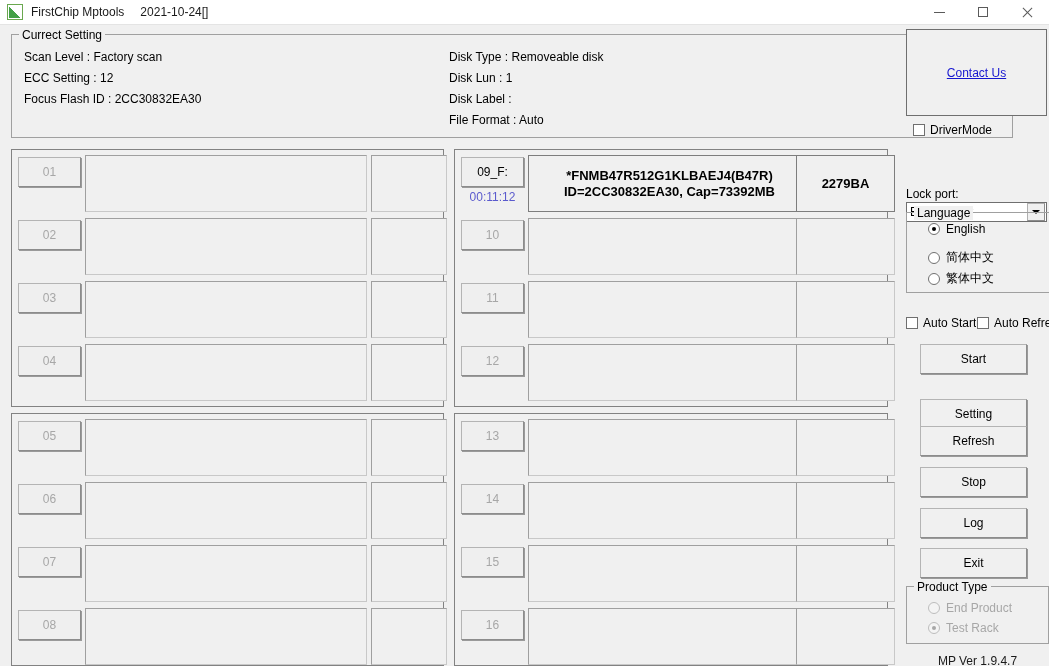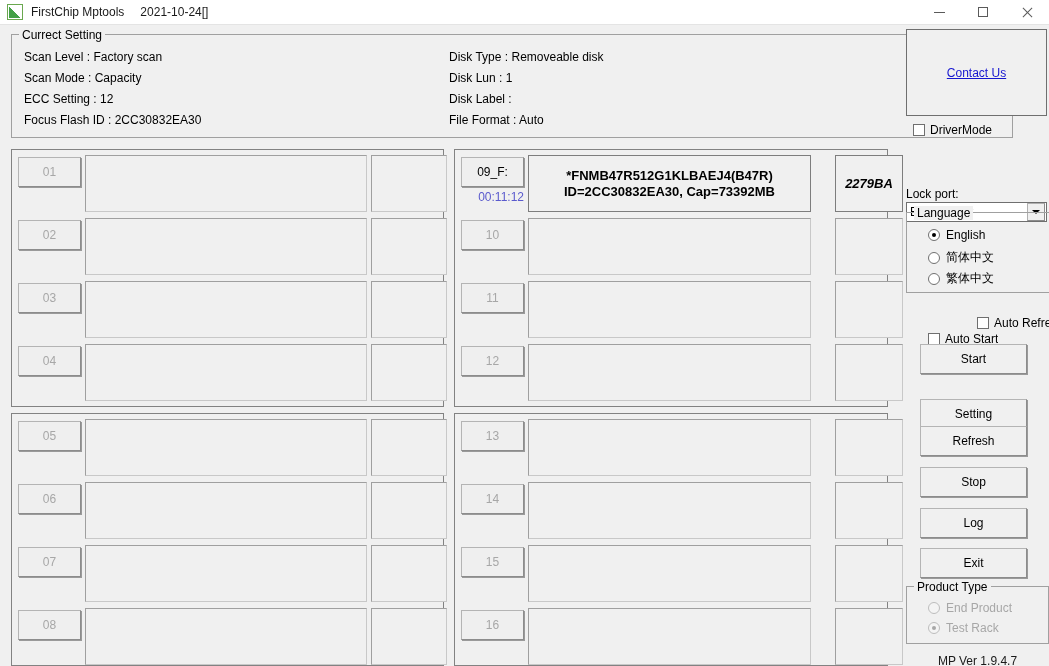--- a/index.html
+++ b/index.html
@@ -88,21 +88,21 @@
     border-right-color: #8c8c8c; border-bottom-color: #8c8c8c;
     box-shadow: 1px 1px 0 #9a9a9a;
     font-size: 12px; color: #a7a7a7;
     display: flex; align-items: center; justify-content: center;
     white-space: nowrap;
   }
   .port-btn.enabled { color: #000; }
 
   .port-timer {
     position: absolute; left: 6px; top: 38px; width: 63px;
-    text-align: right; font-size: 12px; color: #5a5acd;
+    text-align: center; font-size: 12px; color: #5a5acd;
     white-space: nowrap;
   }
 
   .port-info {
     position: absolute; left: 73px; top: 3px;
     width: 282px; height: 57px;
     background: #f0f0f0;
     border: 1px solid #c8c8c8;
     border-top-color: #9f9f9f; border-left-color: #9f9f9f;
     display: flex; align-items: center; justify-content: center;
@@ -121,21 +121,21 @@
     background: #f0f0f0;
     border: 1px solid #c8c8c8;
     border-top-color: #9f9f9f; border-left-color: #9f9f9f;
     display: flex; align-items: center; justify-content: center;
     font-size: 13px; font-weight: bold; overflow: hidden;
   }
   .port-code.active { border-color: #7d7d7d; }
 
   
   #quad-2 .port-info, #quad-4 .port-info { width: 283px; }
-  #quad-2 .port-code, #quad-4 .port-code { left: 380px; width: 68px; font-style: italic; }
+  #quad-2 .port-code, #quad-4 .port-code { left: 341px; width: 99px; }
 
   
   #right-panel { position: absolute; left: 898px; top: 25px; width: 151px; height: 641px; }
 
   #contact-box {
     position: absolute; left: 8px; top: 4px; width: 141px; height: 87px;
     border: 1px solid #6f6f6f; background: #f0f0f0;
     display: flex; align-items: center; justify-content: center;
   }
   #contact-link {
@@ -182,21 +182,21 @@
     margin-right: 6px; flex: none; position: relative;
   }
   .radio-row.checked .radio-dot::after {
     content: ""; position: absolute; left: 3px; top: 3px;
     width: 4px; height: 4px; border-radius: 50%; background: #000;
   }
   .radio-row.disabled { color: #a7a7a7; }
   .radio-row.disabled .radio-dot { border-color: #bdbdbd; background:#f4f4f4; }
   .radio-row.disabled.checked .radio-dot::after { background: #a7a7a7; }
 
-  #autostart-row { left: 906px; top: 332px; margin-left: 22px; }
+  #autostart-row { left: 906px; top: 316px; }
   #autorefresh-row { left: 977px; top: 316px; }
   .chk-row.clipped .chk-label {
     display: inline-block; max-width: 62px; overflow: hidden; white-space: nowrap;
   }
 
   .action-btn {
     position: absolute; left: 920px; width: 107px; height: 30px;
     background: #f0f0f0;
     border: 1px solid #b4b4b4;
     border-right-color: #8c8c8c; border-bottom-color: #8c8c8c;
@@ -231,21 +231,20 @@
       <div class="win-btn close">
           <i class="glyph-close"></i>
         </div>
     </div>
   </div>
 
   <div class="groupbox" id="current-setting">
     <span class="gb-title">Currect Setting</span>
     <div class="cs-col" id="cs-left">
       <div class="cs-line">Scan Level : Factory scan</div>
-      <div class="cs-line">Scan Mode : Capacity</div>
       <div class="cs-line">ECC Setting : 12</div>
       <div class="cs-line">Focus Flash ID : 2CC30832EA30</div>
     </div>
     <div class="cs-col" id="cs-right">
       <div class="cs-line">Disk Type : Removeable disk</div>
       <div class="cs-line">Disk Lun : 1</div>
       <div class="cs-line">Disk Label :</div>
       <div class="cs-line">File Format : Auto</div>
     </div>
   </div>
@@ -387,21 +386,21 @@
     <div id="lockport-label">Lock port:</div>
     <div id="lockport-select">
       <span class="sel-value">Board order</span>
       <span class="combo-arrow"></span>
     </div>
 
   </div>
 
   <div class="groupbox" id="language-group">
     <span class="gb-title">Language</span>
-    <div class="radio-row checked" style="left:21px; top:15px;">
+    <div class="radio-row checked" style="left:21px; top:9px;">
       <span class="radio-dot"></span>
       <span>English</span>
     </div>
     <div class="radio-row" style="left:21px; top:36px;">
       <span class="radio-dot"></span>
       <span>简体中文</span>
     </div>
     <div class="radio-row" style="left:21px; top:57px;">
       <span class="radio-dot"></span>
       <span>繁体中文</span>

